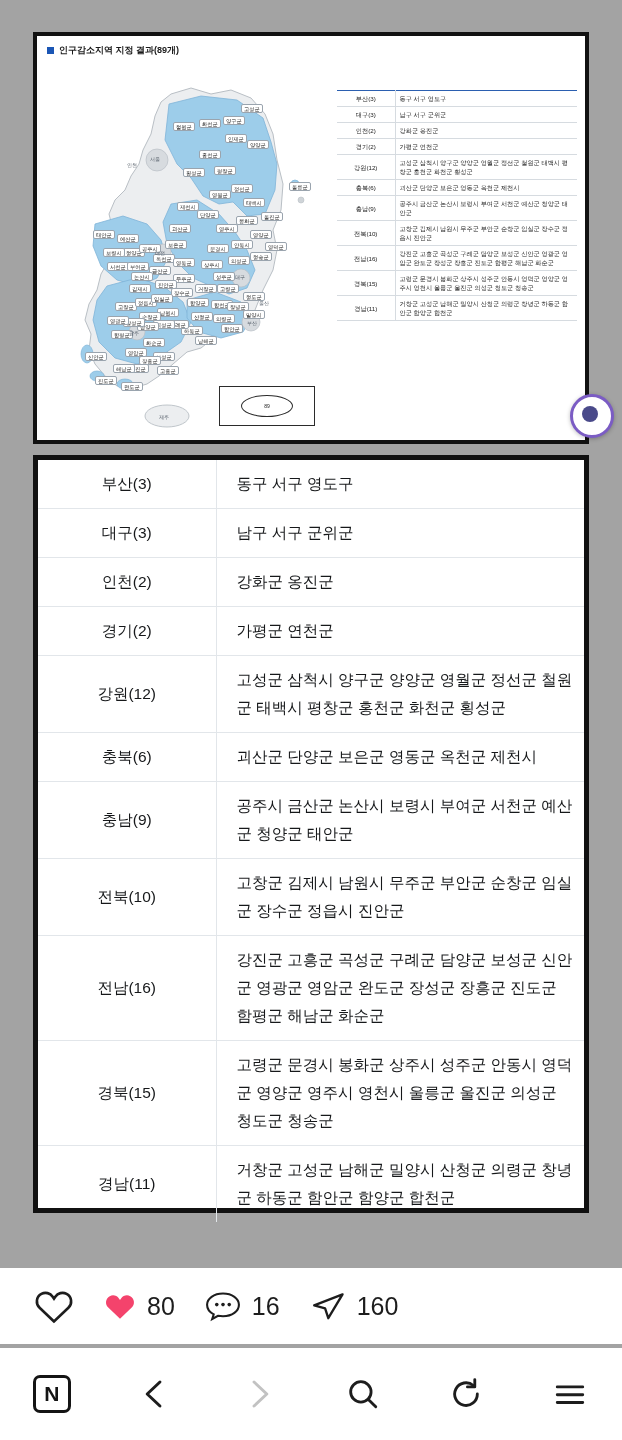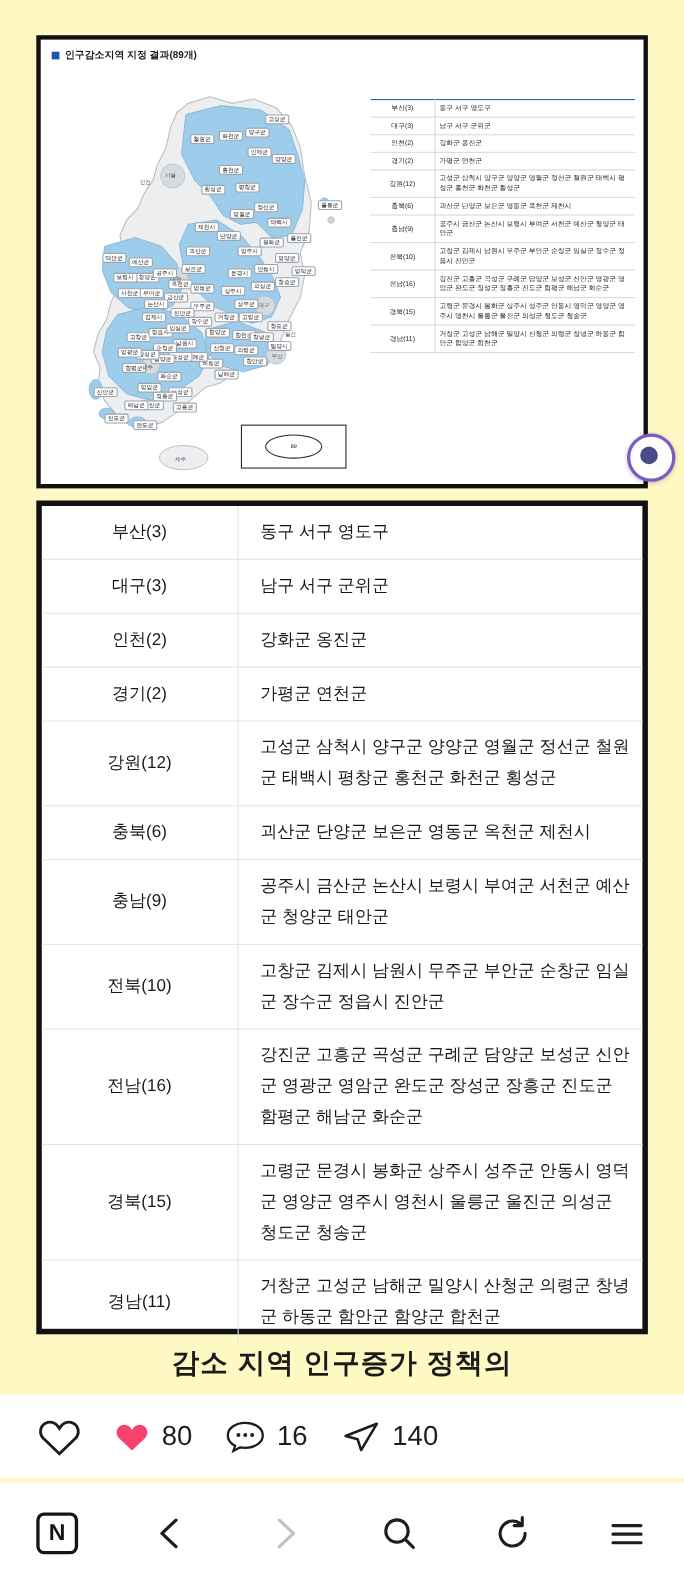--- a/index.html
+++ b/index.html
@@ -7,21 +7,21 @@
     width: 622px;
     height: 1440px;
     background: #ffffff;
     font-family: "Liberation Sans", sans-serif;
     overflow: hidden;
   }
   .page {
     position: relative;
     width: 622px;
     height: 1440px;
-    background: #fef9c3;
+    background: #a3a3a3;
   }
 
   
   .card-top {
     position: absolute;
     left: 33px;
     top: 32px;
     width: 556px;
     height: 412px;
     background: #ffffff;
@@ -490,23 +490,20 @@
           <td class="v">고령군 문경시 봉화군 상주시 성주군 안동시 영덕군 영양군 영주시 영천시 울릉군 울진군 의성군 청도군 청송군</td>
         </tr>
         <tr>
           <td class="k">경남(11)</td>
           <td class="v">거창군 고성군 남해군 밀양시 산청군 의령군 창녕군 하동군 함안군 함양군 합천군</td>
         </tr>
       </tbody>
     </table>
   </div>
 
-  <div class="cut-text">
-    <span>감소 지역 인구증가 정책의</span>
-  </div>
 
   <div class="action-bar">
 
     <div class="action-item">
       <span>
         <svg width="40" height="36" viewBox="0 0 24 22">
           <path d="M12 20.5 L3.2 12.1 C0.6 9.6 1.1 5.3 4.3 3.6 C6.7 2.3 9.7 3.1 11.2 5.3 L12 6.5
                    L12.8 5.3 C14.3 3.1 17.3 2.3 19.7 3.6 C22.9 5.3 23.4 9.6 20.8 12.1 Z" fill="none" stroke="#1d1d1d" stroke-width="1.6"></path>
         </svg>
       </span>
@@ -534,21 +531,21 @@
       </span>
       <span class="action-count">16</span>
     </div>
 
     <div class="action-item">
       <span>
         <svg width="36" height="32" viewBox="0 0 24 22">
           <path d="M22 3 L2.5 10.6 L10 12.6 L12.2 19.4 Z" fill="none" stroke="#1d1d1d" stroke-width="1.6" stroke-linejoin="round"></path>
         </svg>
       </span>
-      <span class="action-count">140</span>
+      <span class="action-count">160</span>
     </div>
   </div>
 
   <div class="divider-line"></div>
 
   <div class="bottom-nav">
 
     <div class="nav-btn">
       <div class="n-logo">
         <span>N</span>

